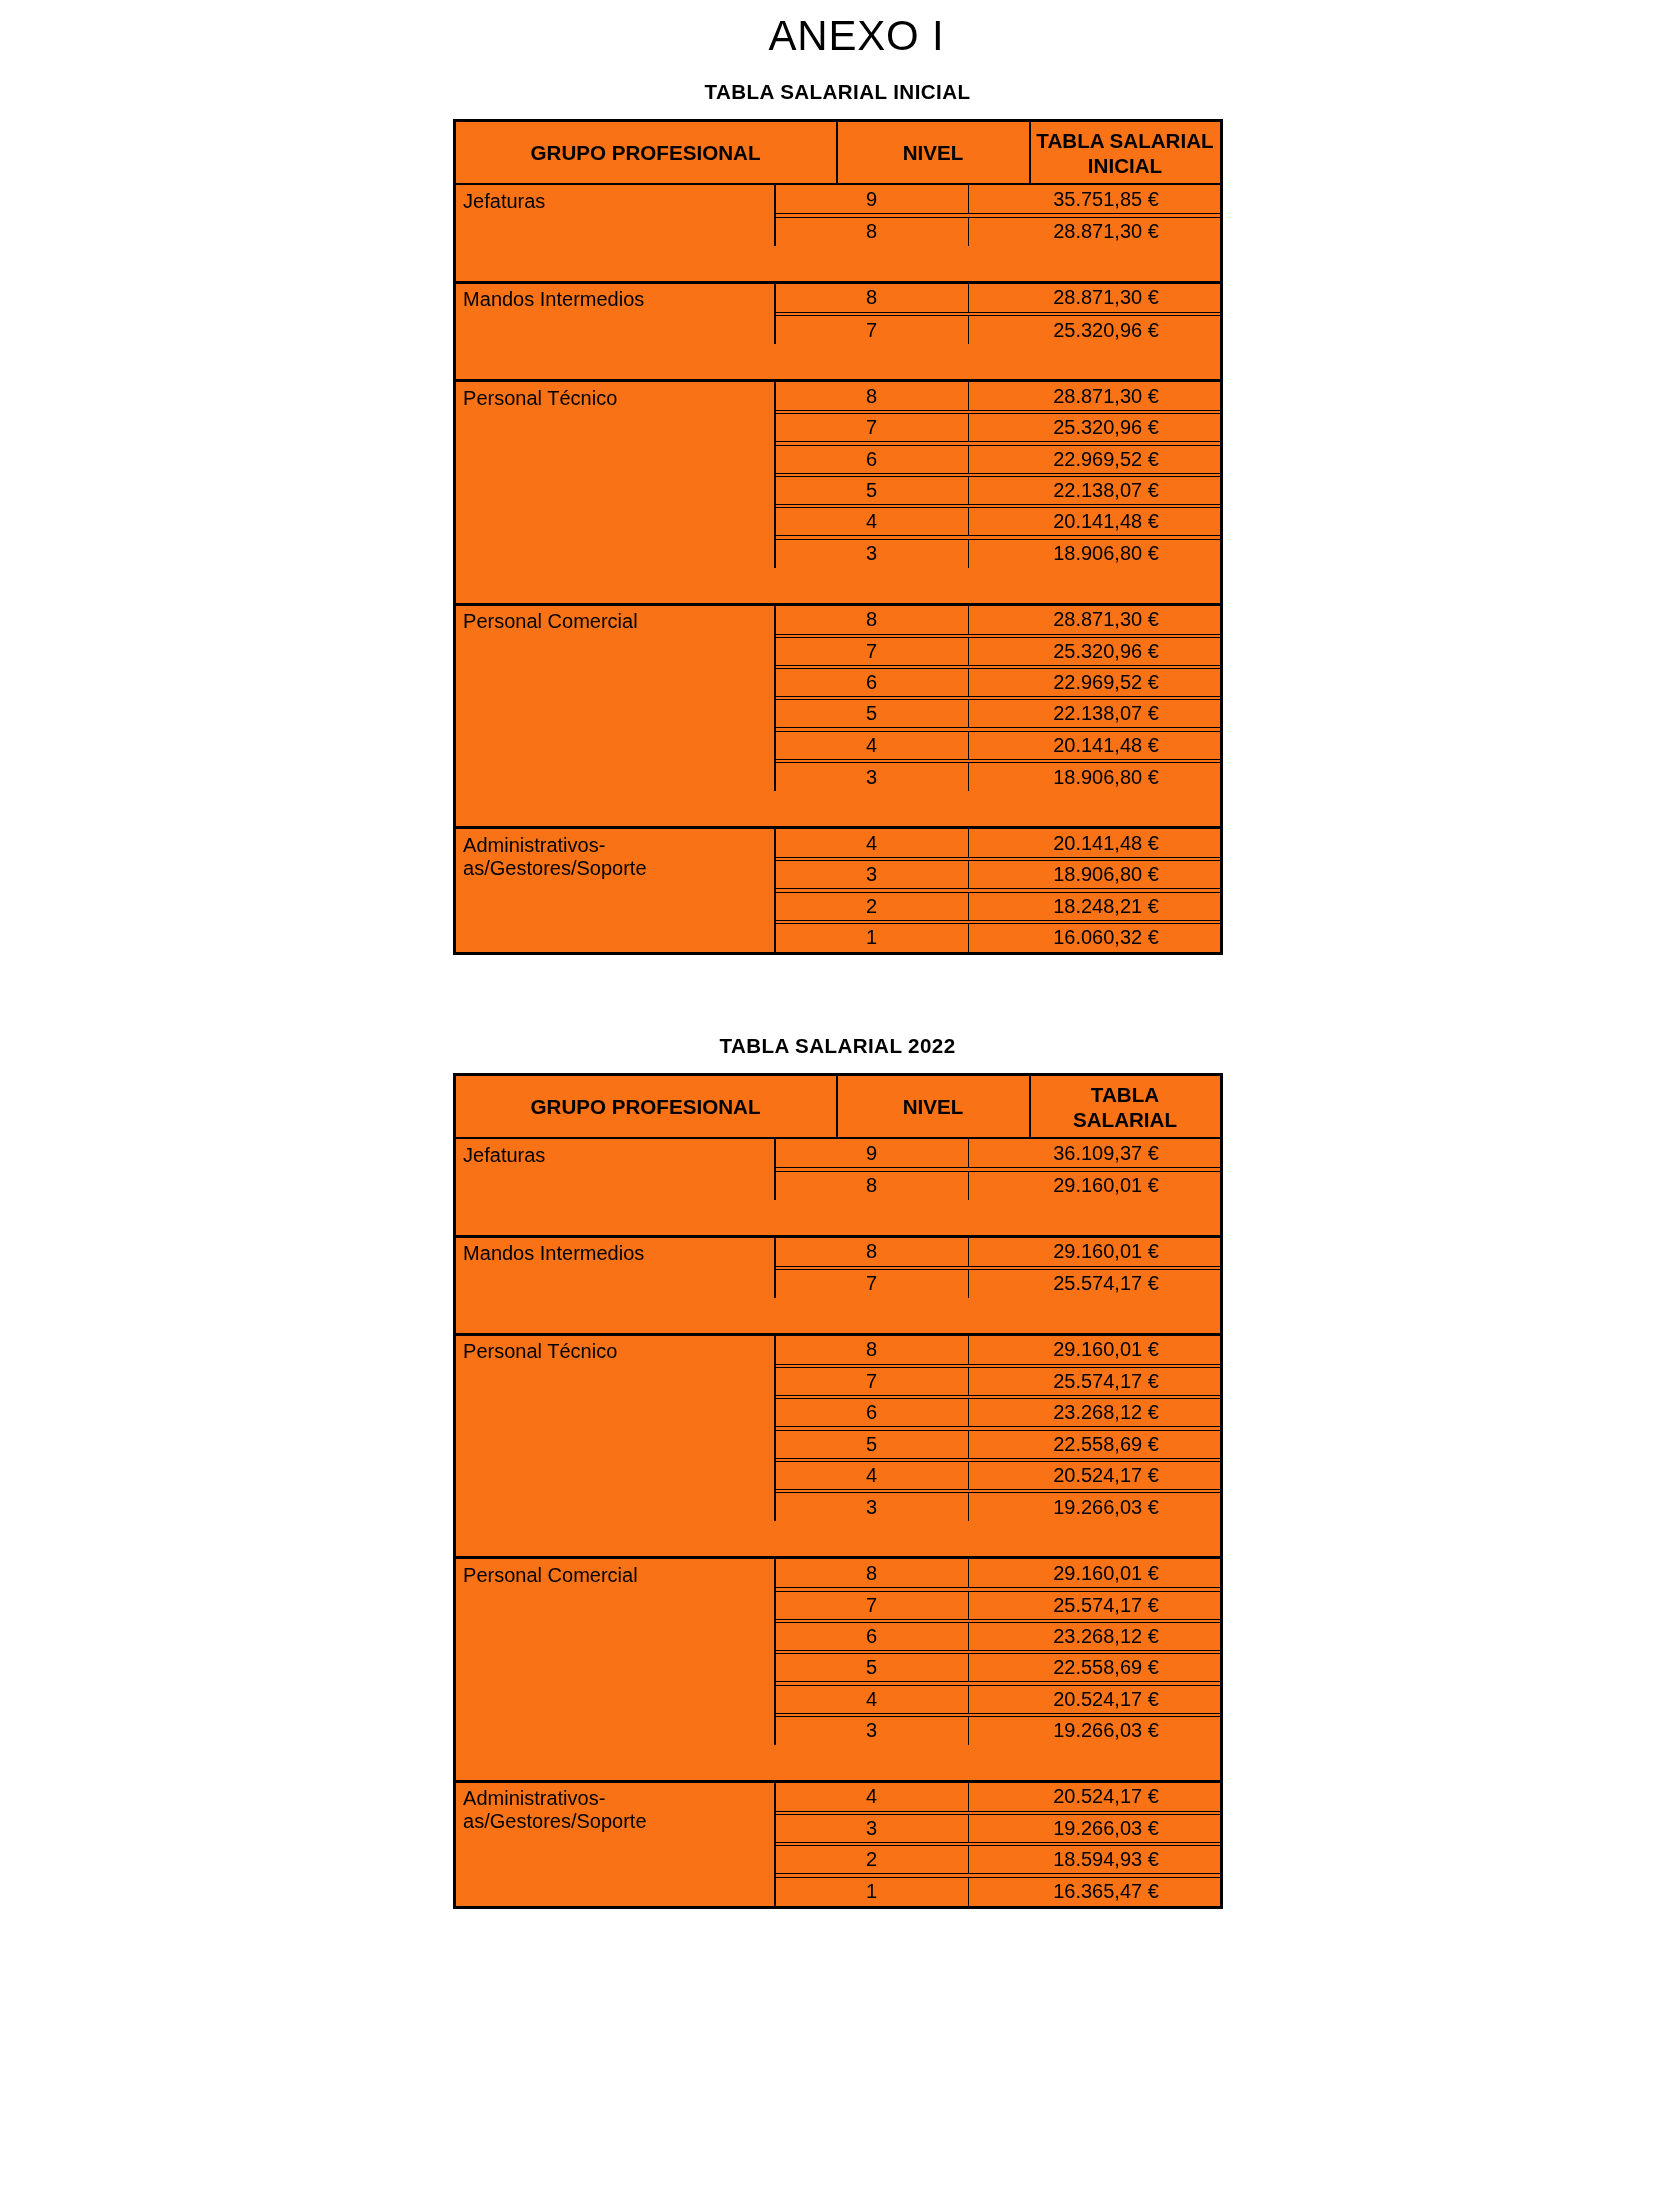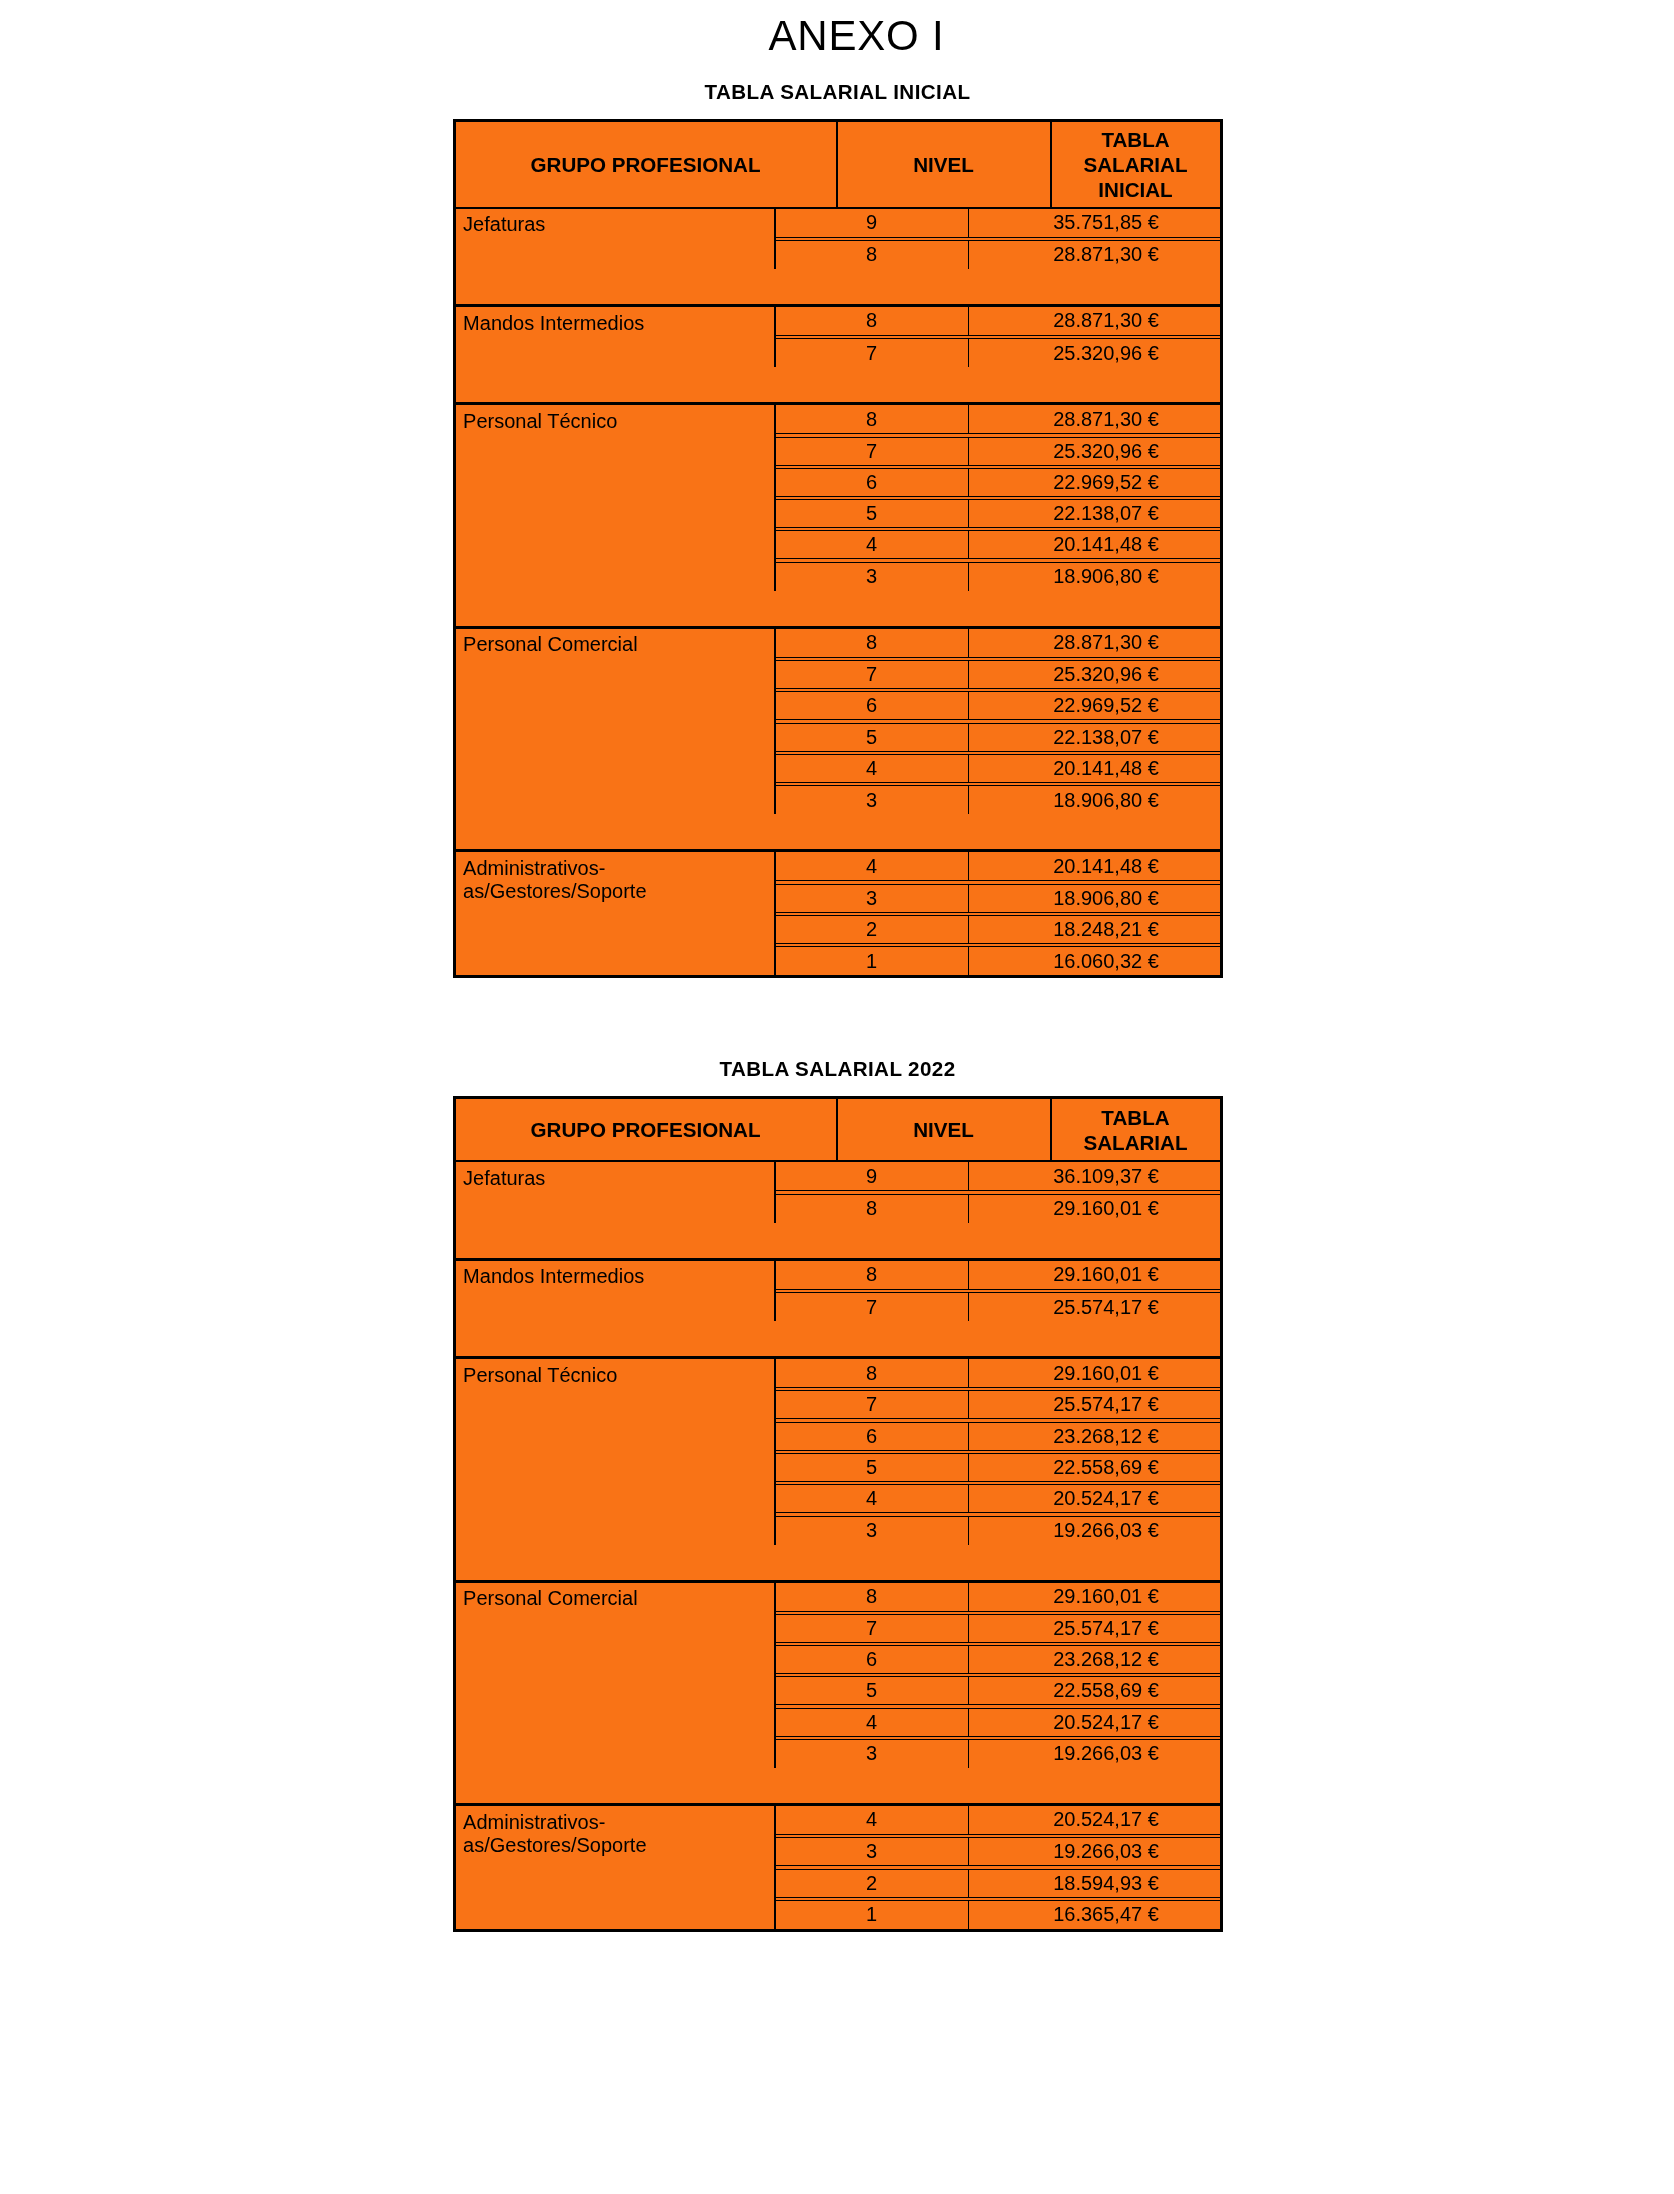--- a/index.html
+++ b/index.html
@@ -47,21 +47,21 @@
     line-height: 25px;
     display: flex;
     align-items: center;
     justify-content: center;
     text-align: center;
     min-height: 61px;
     padding: 4.6px 3.1px;
     white-space: pre-line;
   }
   .th-grupo { width: 382px; border-right: 2.3px solid #000; }
-  .th-nivel { width: 214px; border-right: 2.3px solid #000; }
+  .th-nivel { width: 193px; border-right: 2.3px solid #000; }
   .th-valor { flex: 1; }
   .group { display: flex; }
   .group + .group { border-top: 3.1px solid #000; margin-top: 35px; }
   .group-name {
     width: 320px;
     border-right: 2.3px solid #000;
     padding: 4.6px 7.6px 0 7.6px;
     font-size: 20px;
     line-height: 23px;
   }

